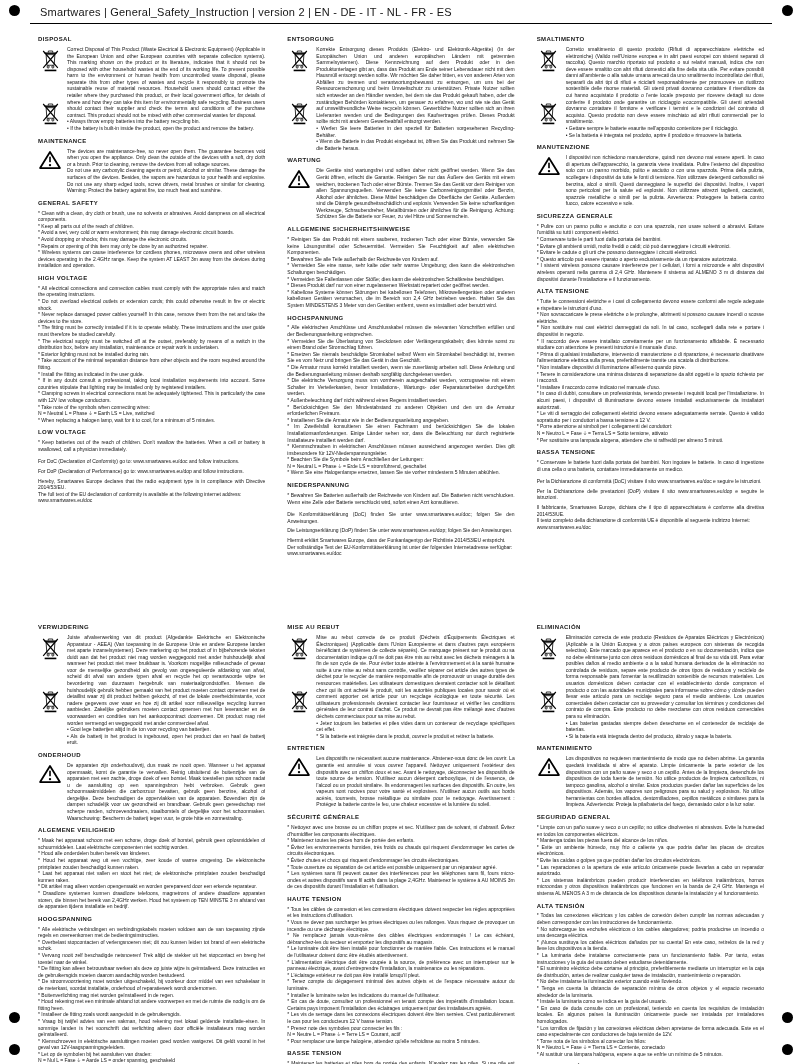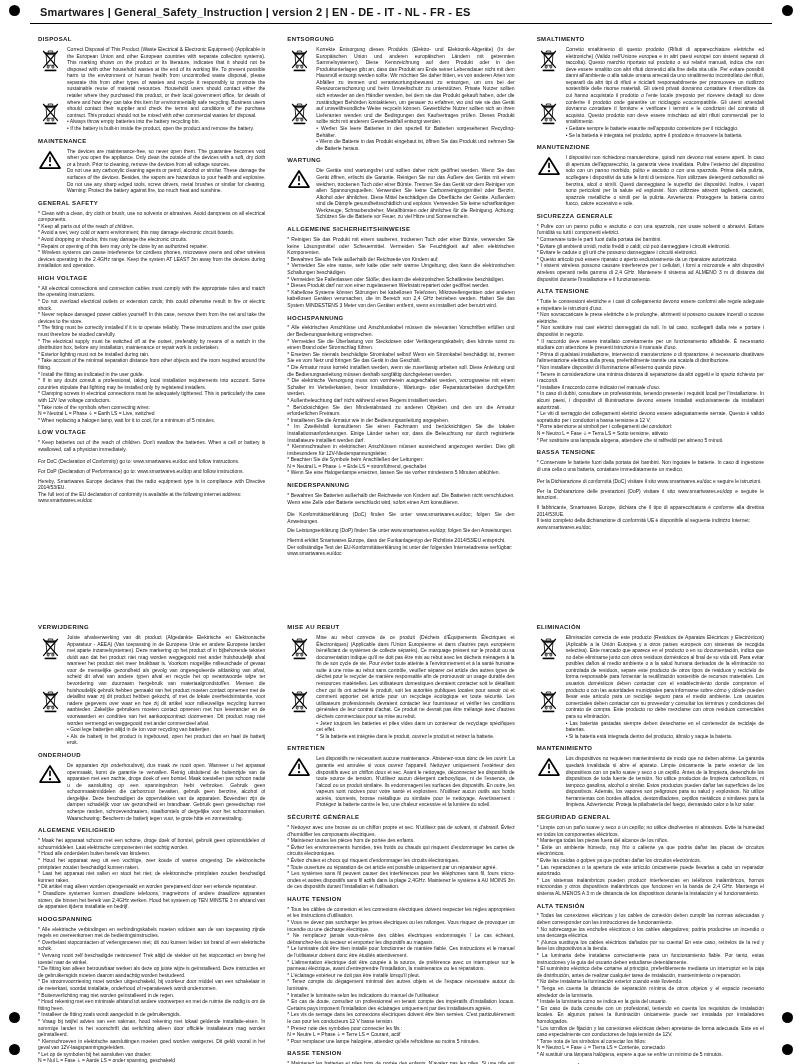--- a/index.html
+++ b/index.html
@@ -3,21 +3,21 @@
 <meta charset="utf-8">
 <style>
   html,body{margin:0;padding:0;}
   body{
     width:802px;height:1064px;position:relative;background:#ffffff;color:#161616;
     font-family:"Liberation Sans", sans-serif;overflow:hidden;
   }
   .reg-mark{position:absolute;width:11px;height:11px;border-radius:50%;background:#000;}
   .doc-header{
     position:absolute;top:6px;left:40px;right:40px;
-    font-size:11px;font-weight:bold;letter-spacing:.2px;white-space:nowrap;
+    font-size:11px;font-weight:normal;letter-spacing:.2px;white-space:nowrap;
   }
   .header-rule{position:absolute;top:23px;left:30px;width:742px;border-top:1.2px solid #000;}
   .grid{
     position:absolute;top:34px;left:38px;width:726px;
     display:grid;grid-template-columns:repeat(3,1fr);
     grid-template-rows:576px auto;gap:12px 22px;
   }
   .lang{font-size:5px;line-height:1.32;text-align:justify;overflow:hidden;}
   .sec{margin-bottom:6px;}
   .sec-head{font-weight:bold;font-size:6px;letter-spacing:.4px;margin:2px 0 2px;text-align:left;}

